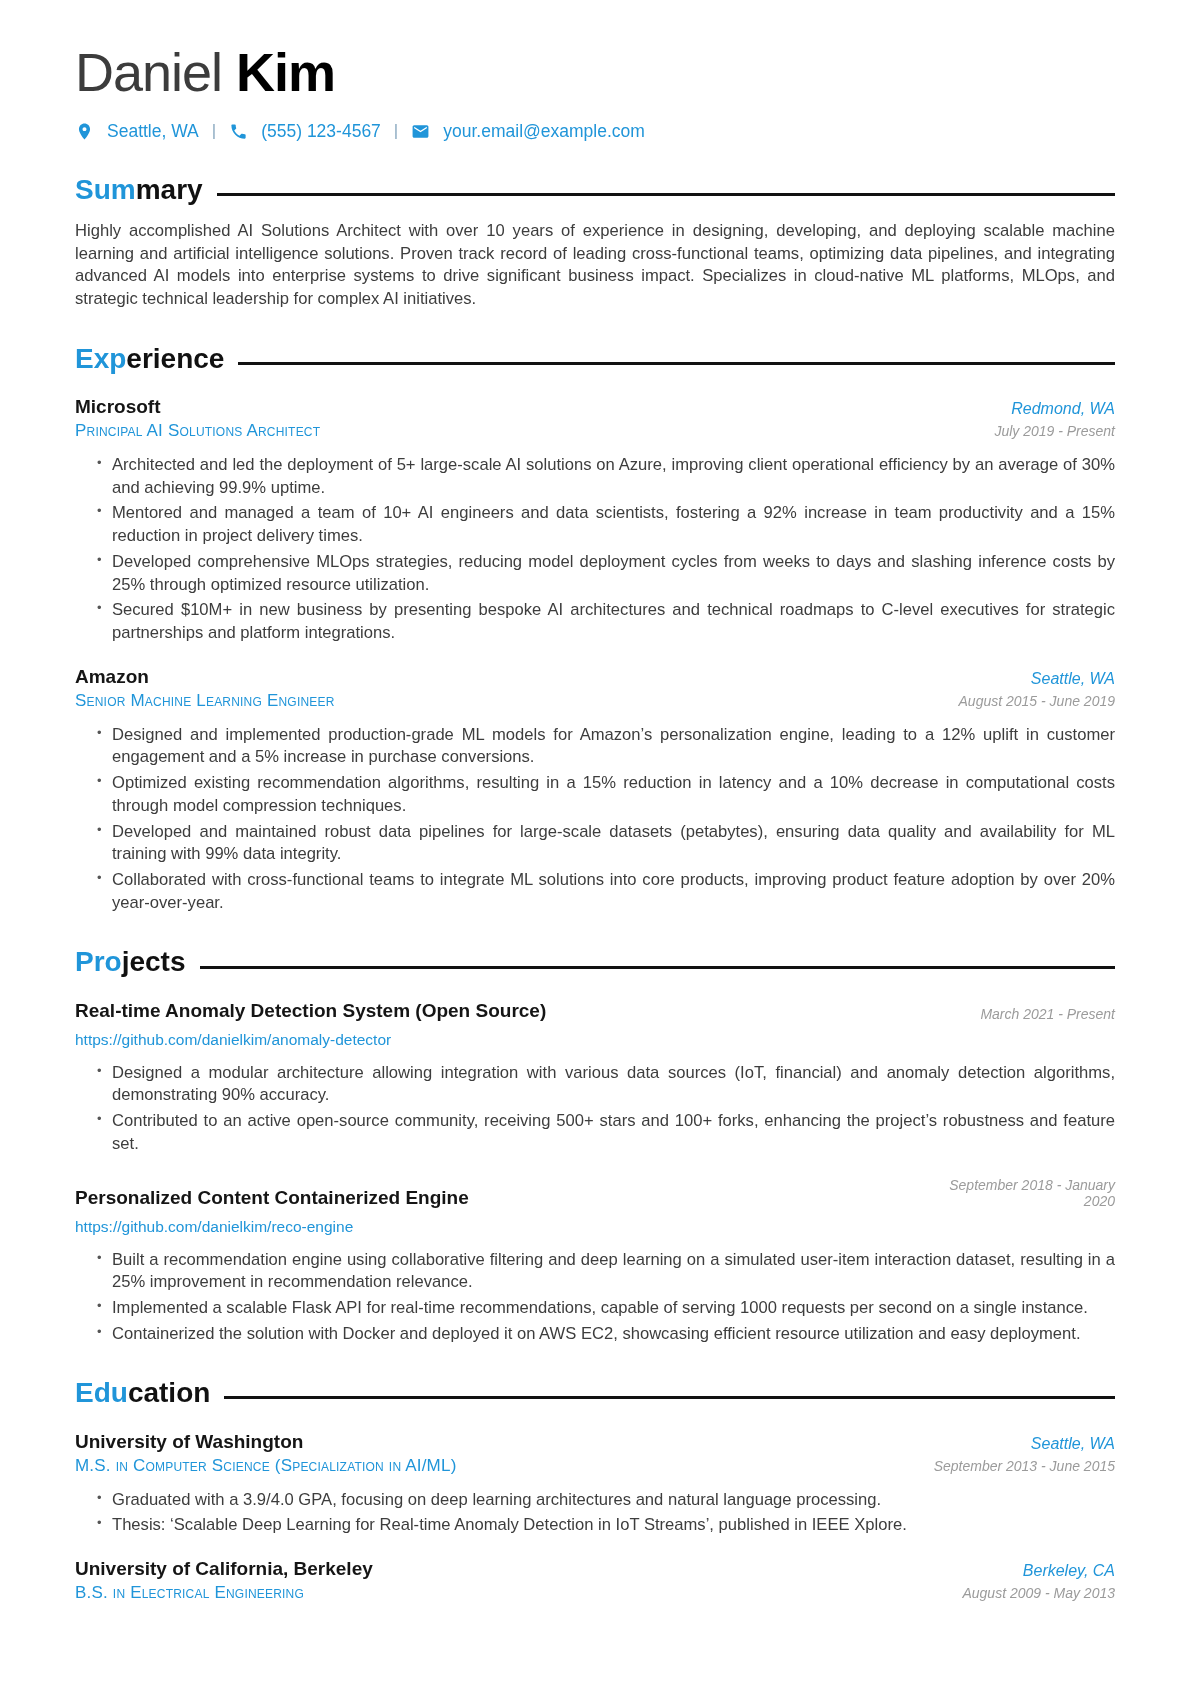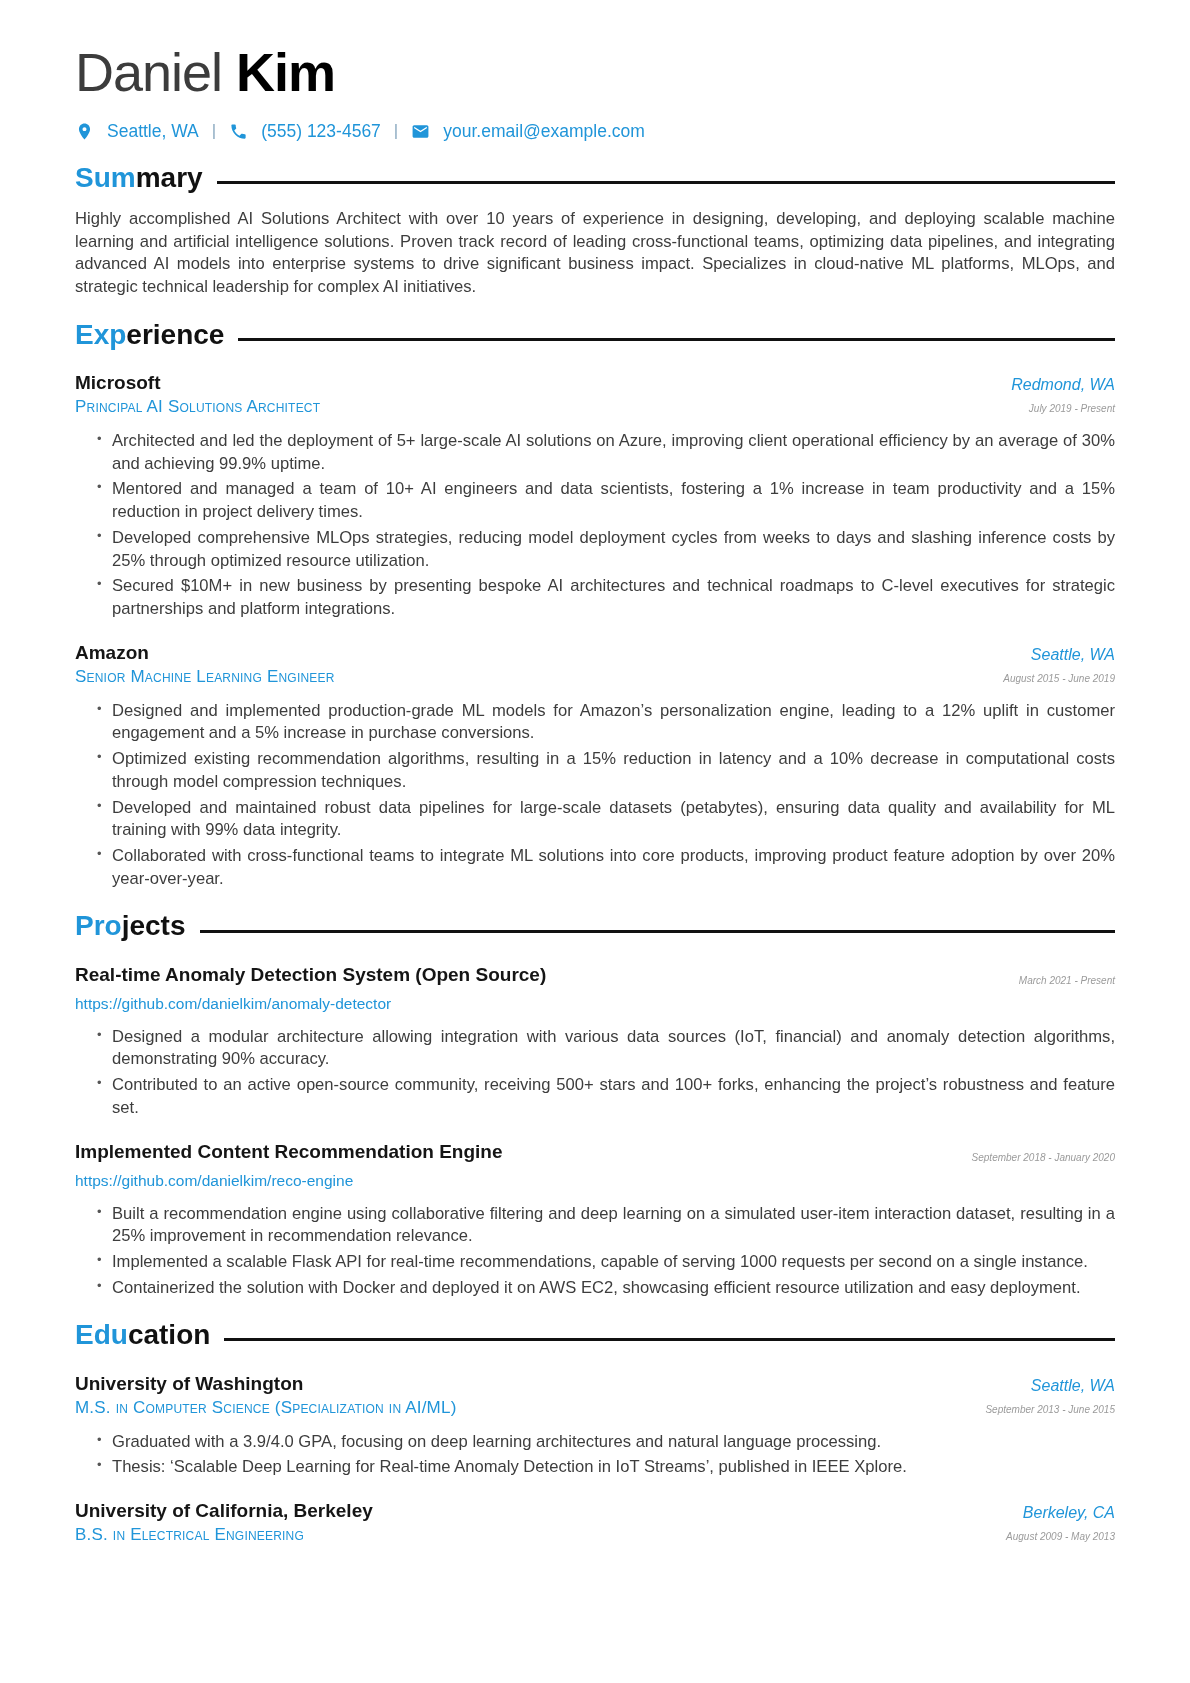--- a/index.html
+++ b/index.html
@@ -24,35 +24,35 @@
   .name{font-size:54px;line-height:1.05;color:#3c3c3c;letter-spacing:-1px;}
   .name .last{font-weight:700;color:#000;}
 
   
   .contact{display:flex;align-items:center;gap:13px;margin-top:20px;font-size:17.5px;color:var(--accent);}
   .contact .icon{display:flex;align-items:center;}
   .contact .icon svg{width:19px;height:19px;fill:var(--accent);display:block;}
   .sep{color:var(--sep);font-size:17px;}
 
   
-  section{margin-top:20px;}
+  section{margin-top:32px;}
   .sec-head{display:flex;font-size:28px;font-weight:700;color:var(--ink);line-height:1.15;}
   .sec-head .accent{color:var(--accent);}
   .rule{flex:1;height:3px;background:#111;margin-left:14px;align-self:center;margin-top:9px;}
 
   .summary-p{margin:14px 0 0;font-size:16.6px;line-height:1.37;text-align:justify;}
 
   
   .entry{margin-top:21px;}
   .entry-row1{display:flex;justify-content:space-between;align-items:flex-end;}
   .entry-row2{display:flex;justify-content:space-between;align-items:baseline;margin-top:3px;}
   .company{font-size:19px;font-weight:700;color:#151515;}
   .loc{font-size:16px;font-style:italic;color:var(--accent);flex-shrink:0;margin-left:20px;}
   .role{font-size:17px;color:var(--accent);font-variant:small-caps;letter-spacing:.2px;}
-  .dates{font-size:10px;font-style:italic;color:var(--date);text-align:right;max-width:195px;margin-left:20px;}
+  .dates{font-size:14px;font-style:italic;color:var(--date);text-align:right;max-width:195px;margin-left:20px;}
   .project-url{display:inline-block;margin-top:9px;font-size:15.5px;color:var(--accent);text-decoration:none;}
 
   ul.bullets{margin:13px 0 0;padding-left:37px;list-style:none;}
   ul.bullets li{position:relative;font-size:16.6px;line-height:1.37;text-align:justify;margin-bottom:3px;}
   ul.bullets li::before{content:"\2022";position:absolute;left:-15px;top:0;color:#555;font-size:13px;}
 </style>
 </head>
 <body>
 
 <div class="page">
@@ -105,21 +105,21 @@
     <div class="entry-row1">
       <span class="company">Microsoft</span>
       <span class="loc">Redmond, WA</span>
     </div>
     <div class="entry-row2">
       <span class="role">Principal AI Solutions Architect</span>
       <span class="dates">July 2019 - Present</span>
     </div>
     <ul class="bullets">
             <li>Architected and led the deployment of 5+ large-scale AI solutions on Azure, improving client operational efficiency by an average of 30% and achieving 99.9% uptime.</li>
-            <li>Mentored and managed a team of 10+ AI engineers and data scientists, fostering a 1% increase in team productivity and a 15% reduction in project delivery times.</li>
+            <li>Mentored and managed a team of 10+ AI engineers and data scientists, fostering a 92% increase in team productivity and a 15% reduction in project delivery times.</li>
             <li>Developed comprehensive MLOps strategies, reducing model deployment cycles from weeks to days and slashing inference costs by 25% through optimized resource utilization.</li>
             <li>Secured $10M+ in new business by presenting bespoke AI architectures and technical roadmaps to C-level executives for strategic partnerships and platform integrations.</li>
           </ul>
   </div>
 
   <div class="entry">
     <div class="entry-row1">
       <span class="company">Amazon</span>
       <span class="loc">Seattle, WA</span>
     </div>
@@ -151,21 +151,21 @@
     </div>
     <a href="#" class="project-url">https://github.com/danielkim/anomaly-detector</a>
     <ul class="bullets">
             <li>Designed a modular architecture allowing integration with various data sources (IoT, financial) and anomaly detection algorithms, demonstrating 90% accuracy.</li>
             <li>Contributed to an active open-source community, receiving 500+ stars and 100+ forks, enhancing the project’s robustness and feature set.</li>
           </ul>
   </div>
 
   <div class="entry">
     <div class="entry-row1">
-      <span class="company">Implemented Content Recommendation Engine</span>
+      <span class="company">Personalized Content Containerized Engine</span>
       <span class="dates">September 2018 - January 2020</span>
     </div>
     <a href="#" class="project-url">https://github.com/danielkim/reco-engine</a>
     <ul class="bullets">
             <li>Built a recommendation engine using collaborative filtering and deep learning on a simulated user-item interaction dataset, resulting in a 25% improvement in recommendation relevance.</li>
             <li>Implemented a scalable Flask API for real-time recommendations, capable of serving 1000 requests per second on a single instance.</li>
             <li>Containerized the solution with Docker and deployed it on AWS EC2, showcasing efficient resource utilization and easy deployment.</li>
           </ul>
   </div>
 </div>

